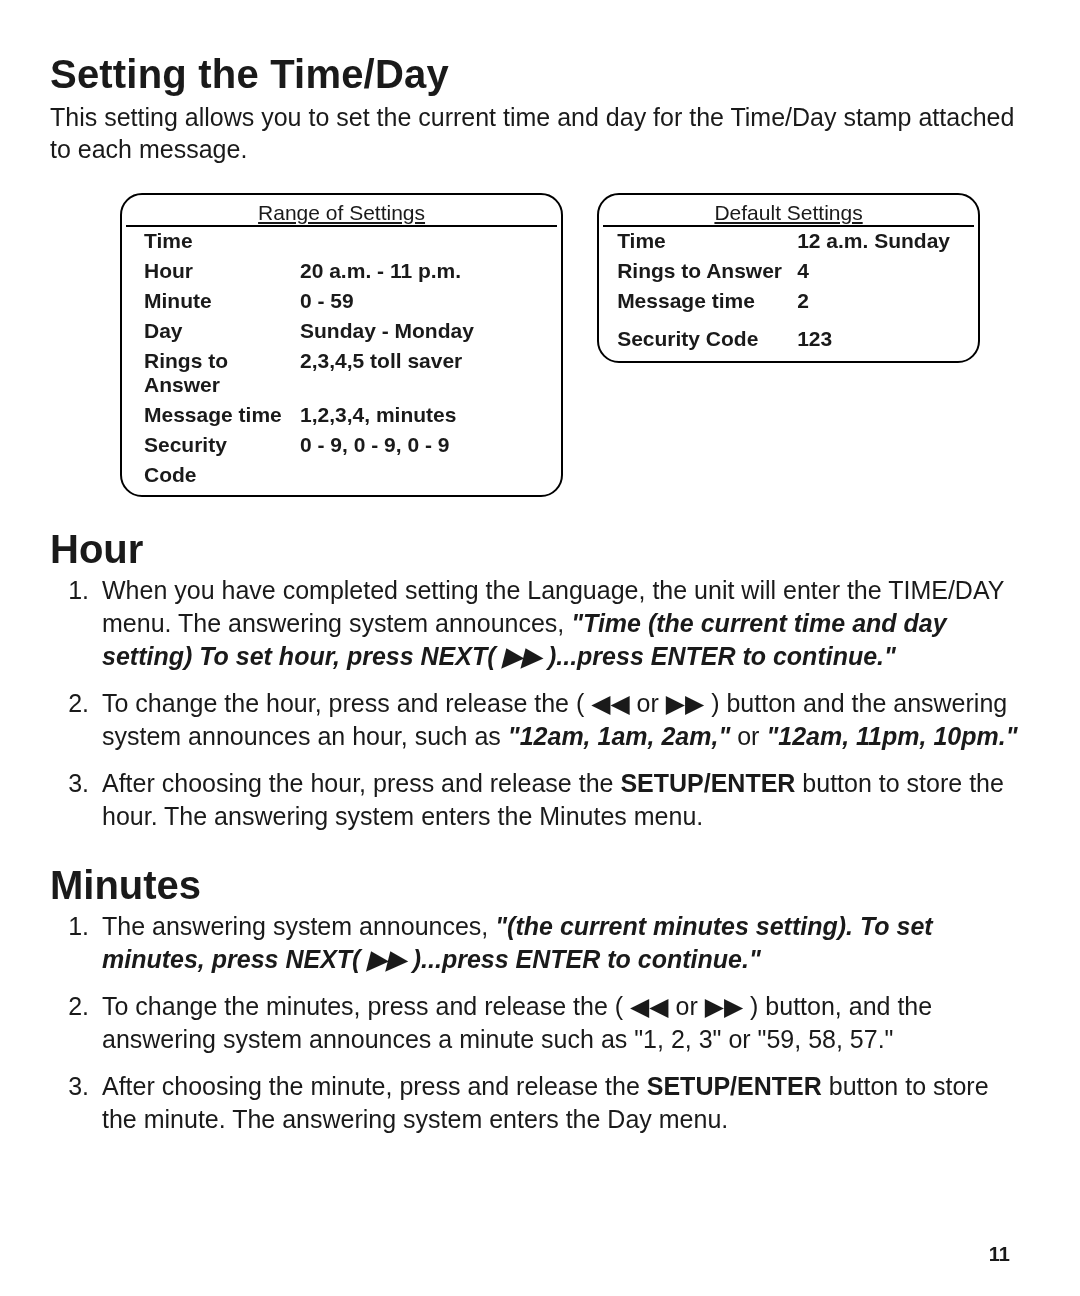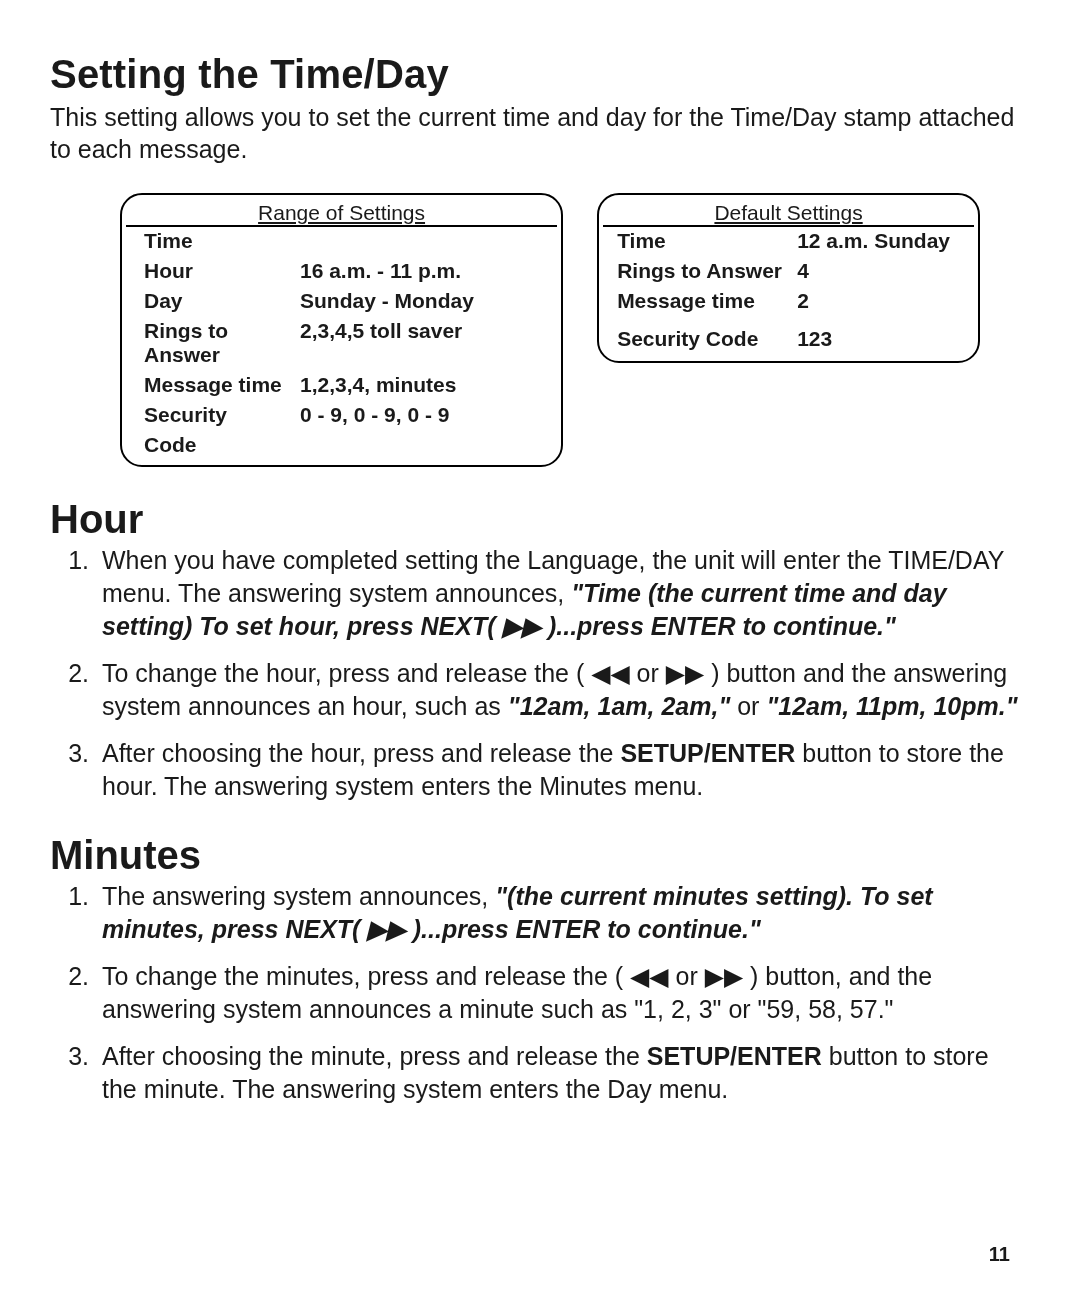--- a/index.html
+++ b/index.html
@@ -126,21 +126,25 @@
       </div>
       <div class="tab-header-line"></div>
 
       <div class="range-row range-time-hdr">
         <div class="k">Time</div>
         <div class="v"></div>
       </div>
 
       <div class="range-row">
         <div class="k">Hour</div>
-        <div class="v">16 a.m. - 11 p.m.</div>
+        <div class="v">20 a.m. - 11 p.m.</div>
+      </div>
+      <div class="range-row">
+        <div class="k">Minute</div>
+        <div class="v">0 - 59</div>
       </div>
       <div class="range-row">
         <div class="k">Day</div>
         <div class="v">Sunday - Monday</div>
       </div>
       <div class="range-row">
         <div class="k">Rings to Answer</div>
         <div class="v">2,3,4,5 toll saver</div>
       </div>
       <div class="range-row">

